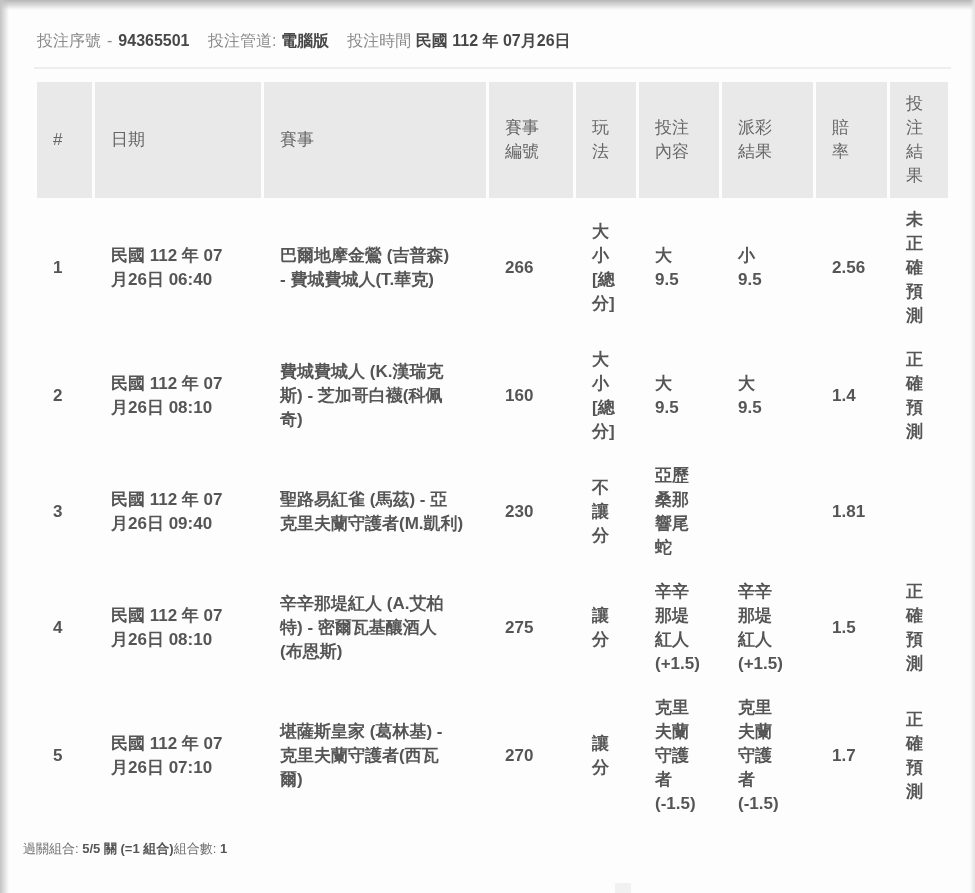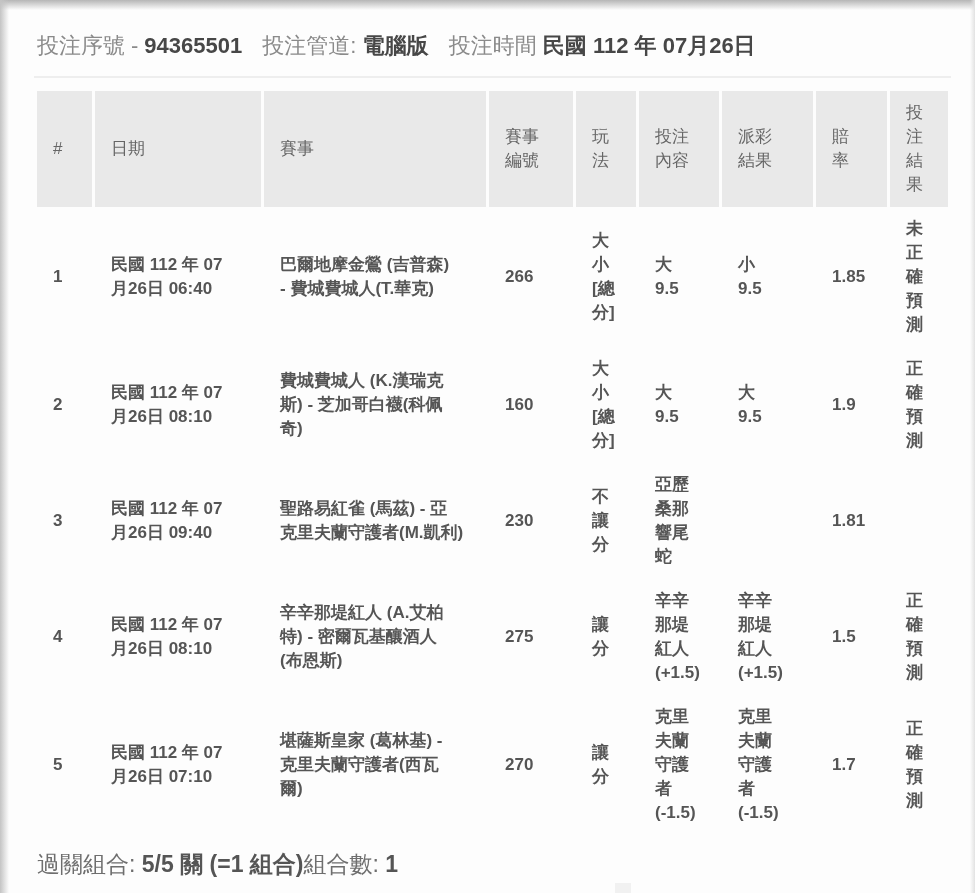--- a/index.html
+++ b/index.html
@@ -22,21 +22,21 @@
     pointer-events: none; z-index: 5;
   }
   .edge-right {
     position: absolute; top: 0; right: 0; width: 5px; height: 100%;
     background: linear-gradient(to left, #e2e2e2, rgba(230,230,230,0));
     pointer-events: none; z-index: 5;
   }
 
   .meta {
     padding: 31px 0 0 37px;
-    font-size: 22px;
+    font-size: 16px;
     white-space: nowrap;
   }
   .meta .label { color: #8a8a8a; font-weight: 400; }
   .meta .value { color: #474747; font-weight: 700; }
   .meta .seg { margin-right: 14px; }
   .meta .sep { color: #8a8a8a; margin: 0 6px; }
 
   .divider {
     margin: 15px 0 0 34px;
     width: 917px; height: 2px;
@@ -74,22 +74,22 @@
   .c1 { width: 166px; }
   .c2 { width: 222px; }
   .c3 { width: 84px; }
   .c4 { width: 60px; }
   .c5 { width: 80px; }
   .c6 { width: 91px; }
   .c7 { width: 71px; }
   .c8 { width: 58px; }
 
   .footer {
-    margin: 14px 0 0 37px;
-    font-size: 23px;
+    margin: 14px 0 0 23px;
+    font-size: 13px;
   }
   .footer .label { color: #6e6e6e; font-weight: 400; }
   .footer .value { color: #555; font-weight: 700; }
 
   .partial-box {
     position: absolute;
     left: 615px; top: 883px;
     width: 16px; height: 10px;
     background: #f1f1f1;
   }
@@ -151,21 +151,21 @@
 - 費城費城人(T.華克)</td>
       <td>266</td>
       <td>大
 小
 [總
 分]</td>
       <td>大
 9.5</td>
       <td>小
 9.5</td>
-      <td>1.85</td>
+      <td>2.56</td>
       <td>未
 正
 確
 預
 測</td>
     </tr>
     <tr>
       <td>2</td>
       <td>民國 112 年 07
 月26日 08:10</td>
@@ -174,21 +174,21 @@
 奇)</td>
       <td>160</td>
       <td>大
 小
 [總
 分]</td>
       <td>大
 9.5</td>
       <td>大
 9.5</td>
-      <td>1.9</td>
+      <td>1.4</td>
       <td>正
 確
 預
 測</td>
     </tr>
     <tr>
       <td>3</td>
       <td>民國 112 年 07
 月26日 09:40</td>
       <td>聖路易紅雀 (馬茲) - 亞

